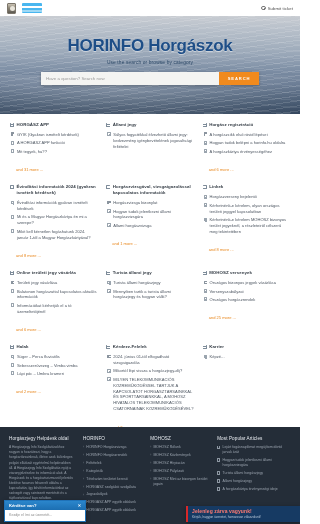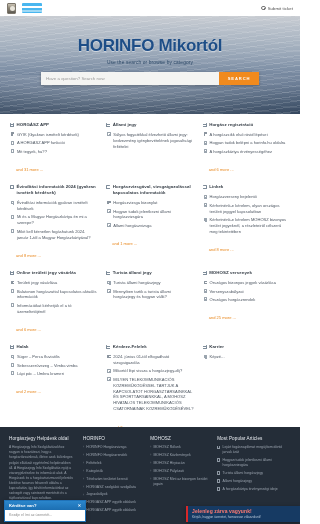--- a/index.html
+++ b/index.html
@@ -256,21 +256,21 @@
       <div class="logo-mark"></div>
     </div>
     <div class="submit-ticket">
       <span class="st-icon"></span>
       <span>Submit ticket</span>
     </div>
   </div>
 
   <div class="hero">
     <div class="hero-inner">
-      <div class="hero-title">HORINFO Mikortól</div>
+      <div class="hero-title">HORINFO Horgászok</div>
       <div class="hero-sub">Use the search or browse by category</div>
       <div class="searchbar">
         <div class="search-input">Have a question? Search now</div>
         <button class="search-btn">SEARCH</button>
       </div>
     </div>
   </div>
 
   <div class="grid" id="grid">
       <div class="cat"><div class="cat-head">

